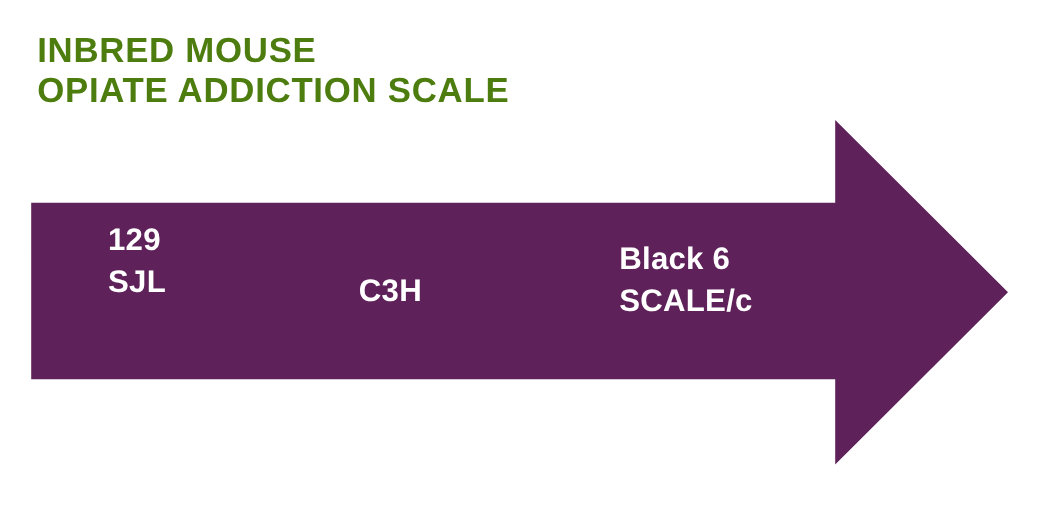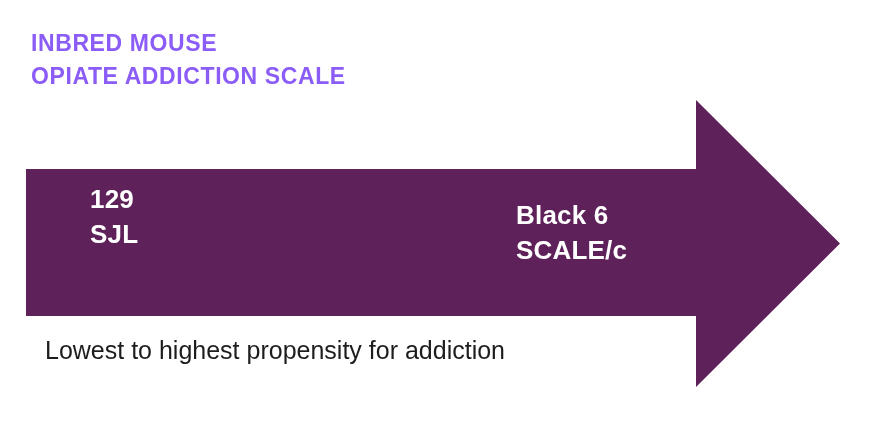--- a/index.html
+++ b/index.html
@@ -22,25 +22,25 @@
 
   
   #title-block {
     position: absolute;
     left: 31px;
     top: 27px;
     width: 640px;
   }
   #title-block .title-line {
     display: block;
-    font-size: 23px;
+    font-size: 29px;
     font-weight: bold;
     letter-spacing: 0.6px;
     line-height: 33px;
-    color: #8b5cf6;
+    color: #4d7c0f;
     text-transform: uppercase;
     white-space: nowrap;
   }
 
   
   #arrow-graphic {
     position: absolute;
     left: 0;
     top: 0;
     width: 870px;
@@ -103,21 +103,23 @@
     <svg width="870" height="422" viewBox="0 0 870 422" xmlns="http://www.w3.org/2000/svg" aria-hidden="true">
       <polygon id="arrow-shape" points="26,169 696,169 696,100 840,243.5 696,387 696,316 26,316" fill="#5E2159"></polygon>
     </svg>
   </div>
 
   <div class="scale-label" id="scale-label-low">
     <span class="lab-line">129</span>
     <span class="lab-line">SJL</span>
   </div>
 
+  <div class="scale-label" id="scale-label-mid">
+    <span class="lab-line">C3H</span>
+  </div>
 
   <div class="scale-label" id="scale-label-high">
     <span class="lab-line">Black 6</span>
     <span class="lab-line">SCALE/c</span>
   </div>
 
-  <div id="caption">Lowest to highest propensity for addiction</div>
 
 </div>
 
 </body></html>

